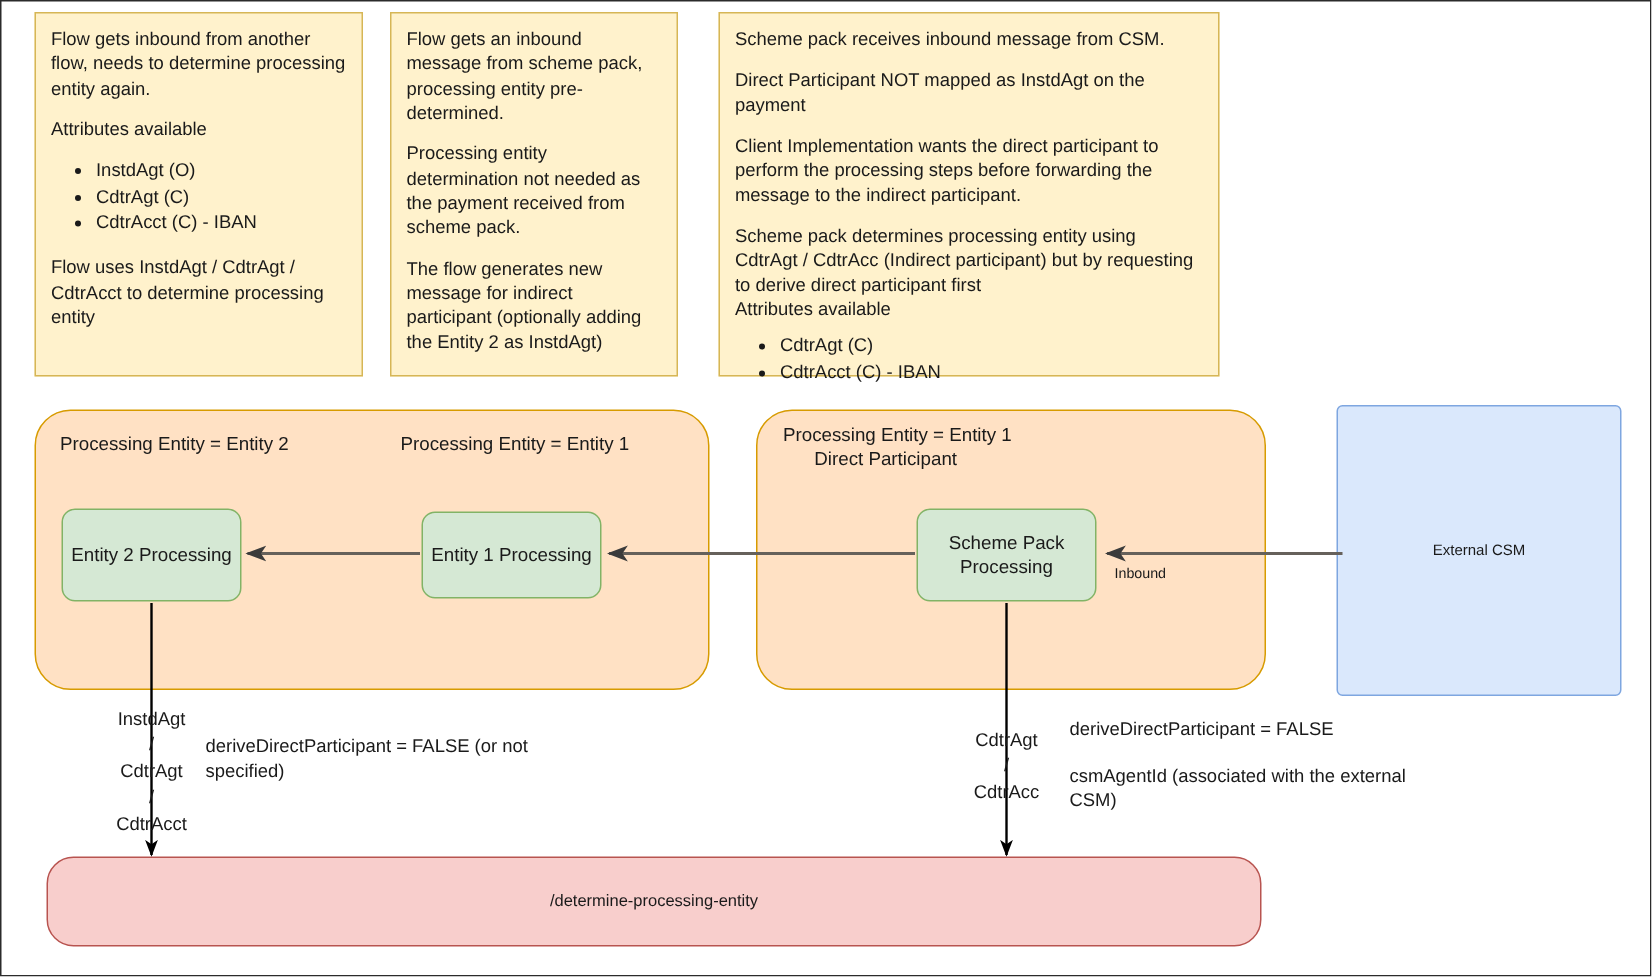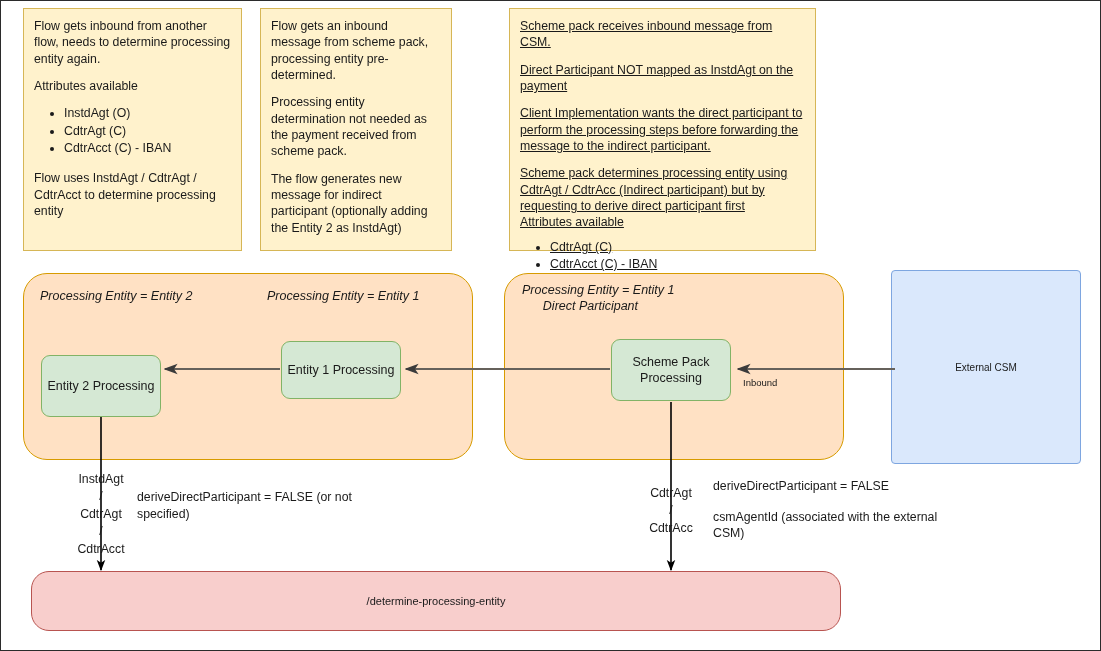--- a/index.html
+++ b/index.html
@@ -55,21 +55,20 @@
     border: 1px solid #d79b00;
     border-radius: 24px;
     box-sizing: border-box;
   }
   .lane-label {
     position: absolute;
     font-size: 12.5px;
     color: #1a1a1a;
     line-height: 1.25;
     white-space: pre;
-    font-style: italic;
   }
 
   
   .extbox {
     position: absolute;
     background: #dae8fc;
     border: 1px solid #7ea6e0;
     border-radius: 4px;
     box-sizing: border-box;
     display: flex;
@@ -158,21 +157,21 @@
     </ul>
     <p style="margin-top:14px;">Flow uses InstdAgt / CdtrAgt / CdtrAcct to determine processing entity</p>
   </div>
 
   <div class="note" style="left:259px; top:7px; width:192px; height:243px;">
     <p>Flow gets an inbound message from scheme pack, processing entity pre-determined.</p>
     <p>Processing entity determination not needed as the payment received from scheme pack.</p>
     <p>The flow generates new message for indirect participant (optionally adding the Entity 2 as InstdAgt)</p>
   </div>
 
-  <div class="note" style="left:508px; top:7px; width:307px; height:243px;text-decoration:underline;">
+  <div class="note" style="left:478px; top:7px; width:334px; height:243px;">
     <p>Scheme pack receives inbound message from CSM.</p>
     <p>Direct Participant NOT mapped as InstdAgt on the payment</p>
     <p>Client Implementation wants the direct participant to perform the processing steps before forwarding the message to the indirect participant.</p>
     <p style="white-space:pre-line; margin-bottom:8px;">Scheme pack determines processing entity using CdtrAgt / CdtrAcc (Indirect participant) but by requesting to derive direct participant first
 Attributes available</p>
     <ul class="tight">
       <li>CdtrAgt (C)</li>
       <li>CdtrAcct (C) - IBAN</li>
     </ul>
   </div>
@@ -201,21 +200,21 @@
 
     <line x1="609" y1="368" x2="405" y2="368" stroke="#66615b" stroke-width="2" marker-end="url(#arrow-gray)"></line>
 
     <line x1="279" y1="368" x2="164" y2="368" stroke="#66615b" stroke-width="2" marker-end="url(#arrow-gray)"></line>
 
     <line x1="100" y1="401" x2="100" y2="569" stroke="#000000" stroke-width="1.6" marker-end="url(#arrow-black)"></line>
 
     <line x1="670" y1="401" x2="670" y2="569" stroke="#000000" stroke-width="1.6" marker-end="url(#arrow-black)"></line>
   </svg>
 
-  <div class="proc" style="left:40px; top:354px; width:120px; height:62px;">
+  <div class="proc" style="left:40px; top:338px; width:120px; height:62px;">
     <span>Entity 2 Processing</span>
   </div>
 
   <div class="proc" style="left:280px; top:340px; width:120px; height:58px;">
     <span>Entity 1 Processing</span>
   </div>
 
   <div class="proc" style="left:610px; top:338px; width:120px; height:62px; white-space:pre-line;">
     <span style="white-space:pre-line;">Scheme Pack
 Processing</span>

